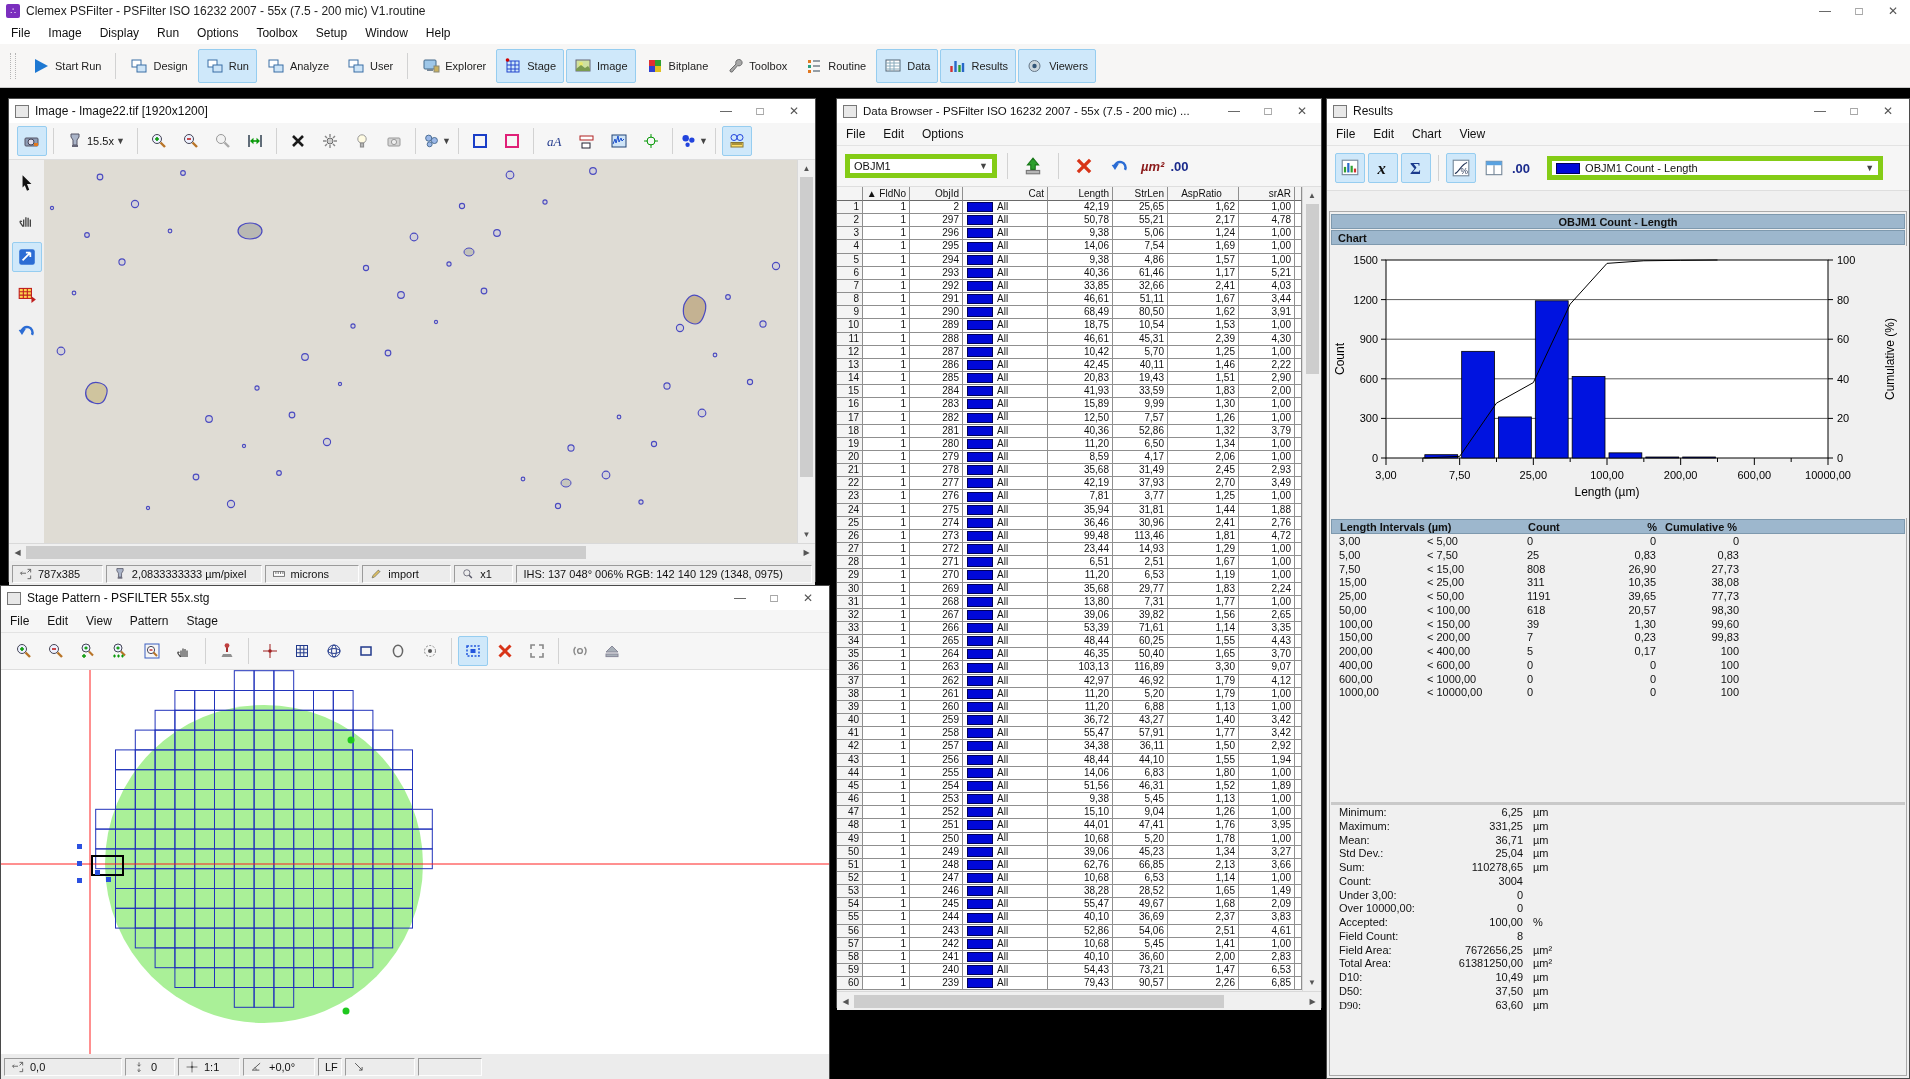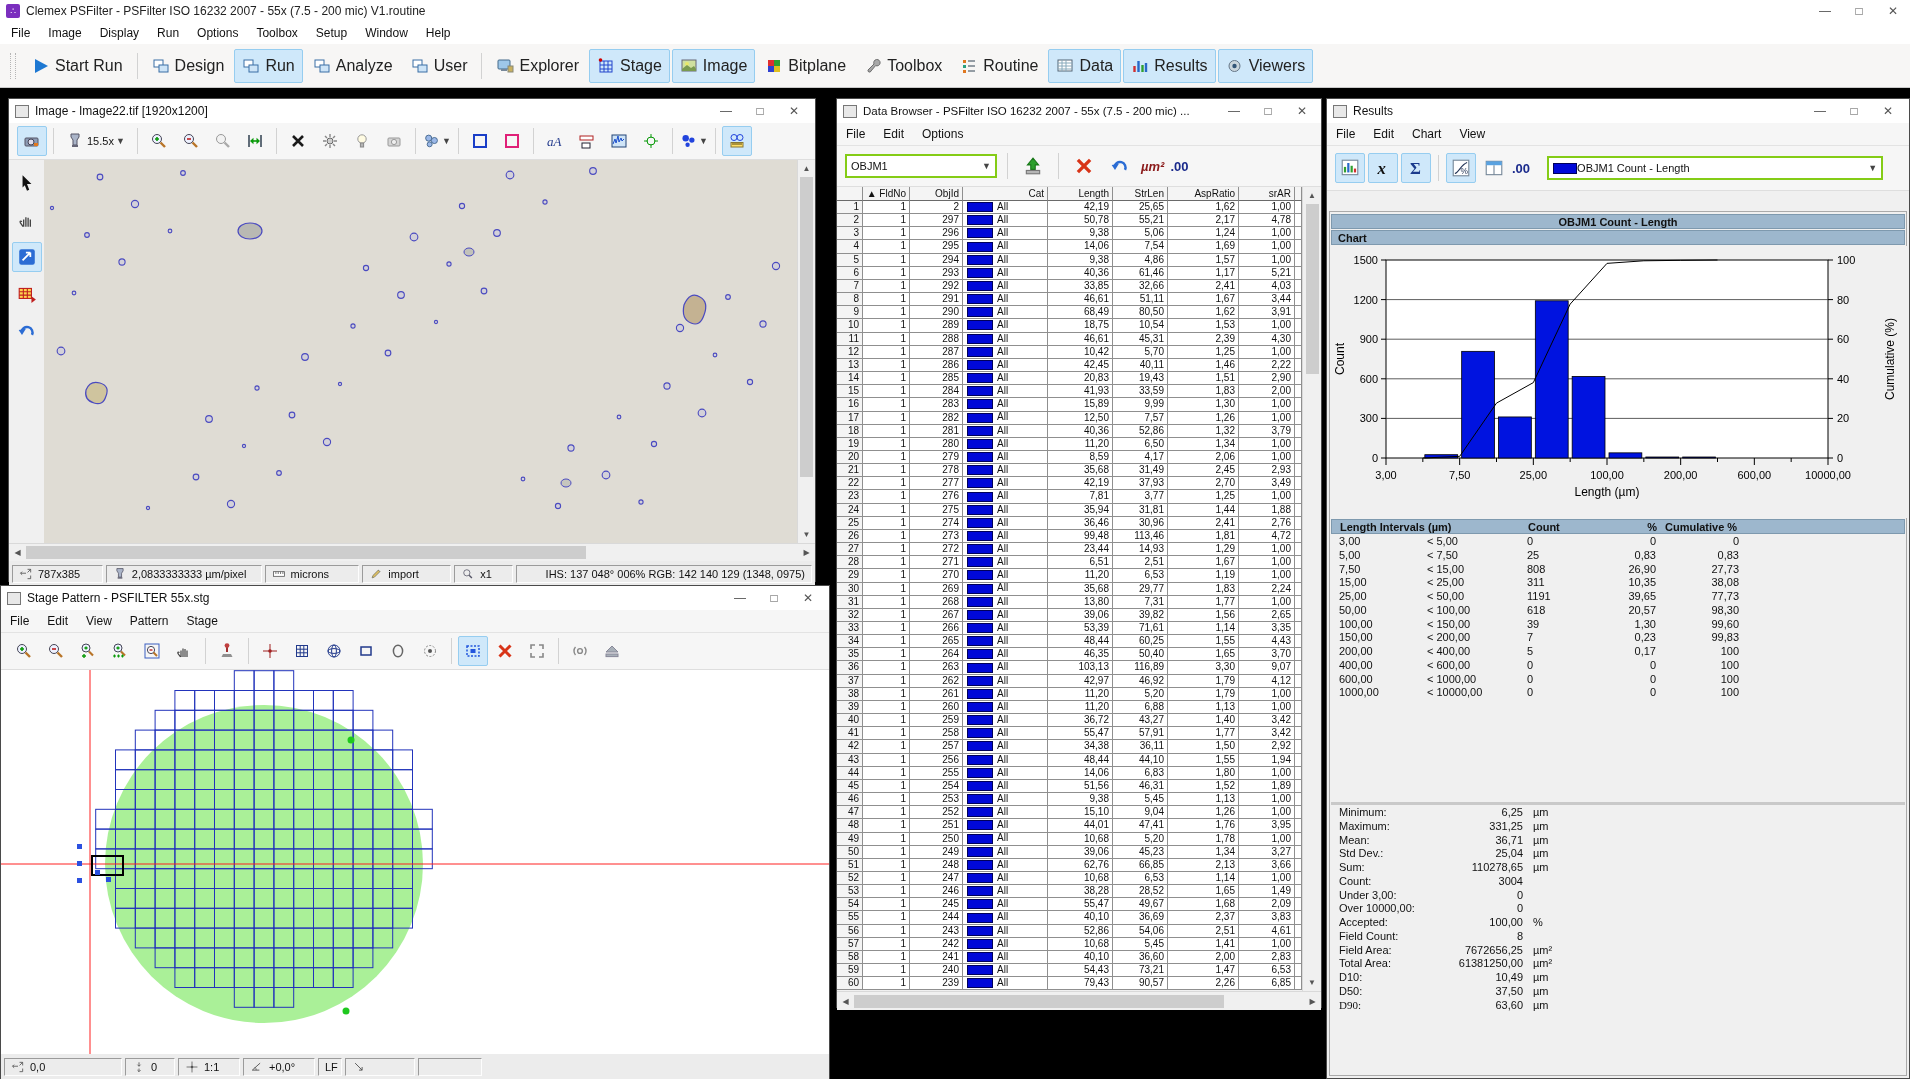--- a/index.html
+++ b/index.html
@@ -8,21 +8,21 @@
   .abs{position:absolute;}
   
   #main-titlebar{left:0;top:0;width:1910px;height:22px;background:#fff;display:flex;align-items:center;gap:6px;padding-left:6px;box-sizing:border-box;}
   #main-titlebar .t{font-size:12px;color:#222;}
   .appicon{width:14px;height:14px;background:#7b2fbe;color:#fff;font-size:9px;line-height:14px;text-align:center;border-radius:2px;}
   .winctl{margin-left:auto;display:flex;}
   .winctl span{width:34px;text-align:center;color:#555;font-size:12px;line-height:22px;}
   #main-menubar{left:0;top:22px;width:1910px;height:22px;background:#fff;display:flex;align-items:center;padding-left:2px;box-sizing:border-box;}
   .menubar .mi,#main-menubar .mi{padding:0 9px;font-size:12px;color:#111;}
   #main-toolbar{left:0;top:44px;width:1910px;height:44px;background:#f7f6f5;border-bottom:1px solid #c9c9c9;display:flex;align-items:center;padding-left:10px;box-sizing:border-box;gap:2px;}
-  .tbtn{height:32px;display:flex;align-items:center;gap:5px;padding:0 7px;border:1px solid transparent;border-radius:2px;font-size:16px;color:#222;}
+  .tbtn{height:32px;display:flex;align-items:center;gap:5px;padding:0 7px;border:1px solid transparent;border-radius:2px;font-size:11px;color:#222;}
   .tbtn.active{background:#cfe8fa;border-color:#96cdf0;}
   .tsep{width:1px;height:26px;background:#d2d2d2;margin:0 4px;}
   .grip{width:4px;height:26px;border-left:1px dotted #b5b5b5;border-right:1px dotted #b5b5b5;margin-right:6px;}
   
   #mdi{left:0;top:88px;width:1910px;height:991px;background:#000;}
   .window{position:absolute;background:#f0f0f0;border:1px solid #4a4a4a;box-sizing:border-box;}
   .wtitle{height:24px;background:#fff;display:flex;align-items:center;gap:6px;padding-left:6px;font-size:12px;}
   .wicon{width:12px;height:11px;border:1px solid #777;background:#e8e8e8;}
   .menubar{height:22px;background:#f6f6f6;display:flex;align-items:center;border-bottom:1px solid #e3e3e3;}
   .wtoolbar{background:#f6f6f6;display:flex;align-items:center;padding-left:8px;gap:2px;border-bottom:1px solid #dedede;}
@@ -43,21 +43,21 @@
   .drow{display:flex;height:13.1667px;box-sizing:border-box;}
   .dc{box-sizing:border-box;border-right:1px solid #8f8f8f;border-bottom:1px solid #8f8f8f;font-size:10px;line-height:12.3px;
       text-align:right;padding-right:3px;overflow:hidden;white-space:nowrap;background:#fff;}
   .dc.hd{background:#f4f4f4;border-bottom:1px solid #6a6a6a;}
   .dc.num{background:#f4f4f4;}
   .catsw{width:24px;height:8px;background:#0008d8;border:1px solid #00005a;margin:0 4px 0 2px;}
   
   .secbar{background:#9db7cd;border:1px solid #7e99ae;box-sizing:border-box;font-size:11px;font-weight:bold;color:#111;}
   .rrow{position:relative;height:13.75px;font-size:11px;color:#111;}
   .rrow span{position:absolute;white-space:nowrap;}
-  .combobox{background:#fff;border:2px solid #84cc16;display:flex;align-items:center;font-size:11px;padding:0 4px;box-sizing:border-box;}
+  .combobox{background:#fff;border:5px solid #84cc16;display:flex;align-items:center;font-size:11px;padding:0 4px;box-sizing:border-box;gap:5px;}
   .combobox .cdd{margin-left:auto;color:#444;font-size:9px;}
   .rswatch{width:22px;height:9px;background:#0008d8;border:1px solid #00005a;}
   svg{display:block;}
   .unitlbl{color:#8b1a1a;font-weight:bold;font-size:13px;font-style:italic;}
   .declbl{color:#1a2a8c;font-weight:bold;font-size:13px;}
 </style>
 </head>
 <body>
 
 <div id="screen">
@@ -469,21 +469,21 @@
             </svg>
             <span>import</span>
           </span>
           <span class="sp" style="width: 60px;">
             <svg width="14" height="14" viewBox="0 0 18 18">
               <circle cx="7.5" cy="7.5" r="4" fill="none" stroke="#556"></circle>
               <path d="M10.5 10.5L14 14" stroke="#556" stroke-width="1.8"></path>
             </svg>
             <span>x1</span>
           </span>
-          <span class="sp" style="width: 300px; justify-content: flex-end;">
+          <span class="sp" style="width: 300px;">
             <span>IHS: 137 048° 006%  RGB: 142 140 129  (1348, 0975)</span>
           </span>
         </div>
     </div>
 
     <div class="window" id="stage-window" style="left:0px;top:497px;width:830px;height:494px;">
       <div class="wtitle">
         <span class="wicon"></span>
         <span>Stage Pattern - PSFILTER 55x.stg</span>
         <span class="winctl" style="margin-right:4px;">
@@ -933,21 +933,21 @@
       </div>
       <div style="display:flex;">
         <div id="data-table" style="width:466px;">
             <div class="drow" style="height:14px;">
               <div class="dc hd" style="width:26px;line-height:13px;"></div>
               <div class="dc hd" style="width:47px;line-height:13px;">▲ FldNo</div>
               <div class="dc hd" style="width:53px;line-height:13px;">ObjId</div>
               <div class="dc hd" style="width:85px;line-height:13px;">Cat</div>
               <div class="dc hd" style="width:65px;line-height:13px;">Length</div>
               <div class="dc hd" style="width:55px;line-height:13px;">StrLen</div>
-              <div class="dc hd" style="width:71px;line-height:13px;">AspRatio</div>
+              <div class="dc hd" style="width:71px;line-height:13px;text-align:center;">AspRatio</div>
               <div class="dc hd" style="width:56px;line-height:13px;">srAR</div>
               <div class="dc hd" style="flex:1"></div>
             </div>
             <div class="drow">
               <div class="dc num" style="width:26px">1</div>
               <div class="dc" style="width:47px">1</div>
               <div class="dc" style="width:53px">2</div>
               <div class="dc" style="width:85px;text-align:left;display:flex;align-items:center;padding-left:2px;"><span class="catsw"></span>All</div>
               <div class="dc" style="width:65px">42,19</div>
               <div class="dc" style="width:55px">25,65</div>

